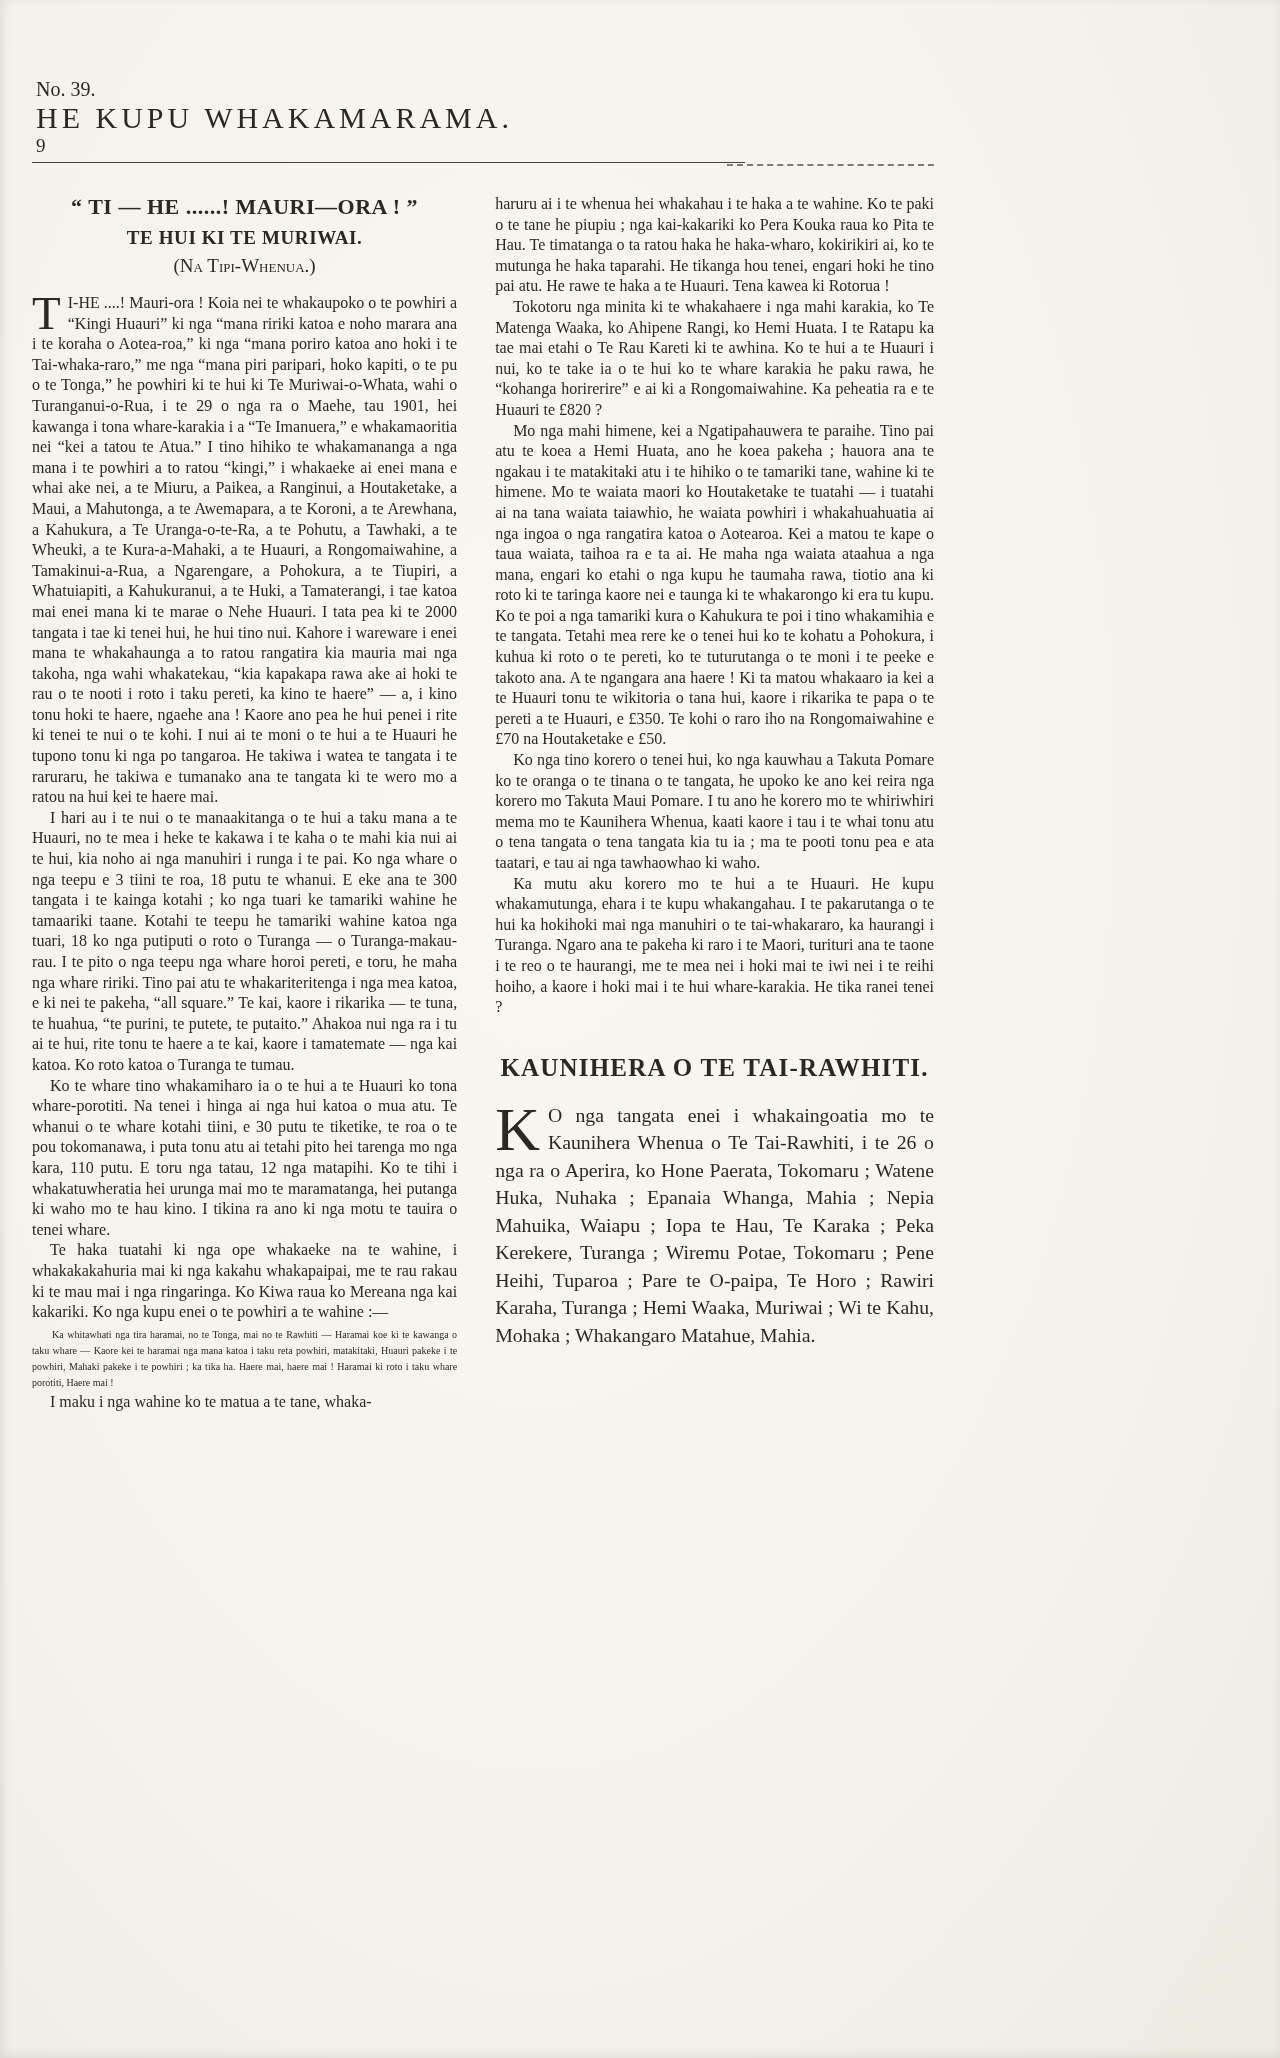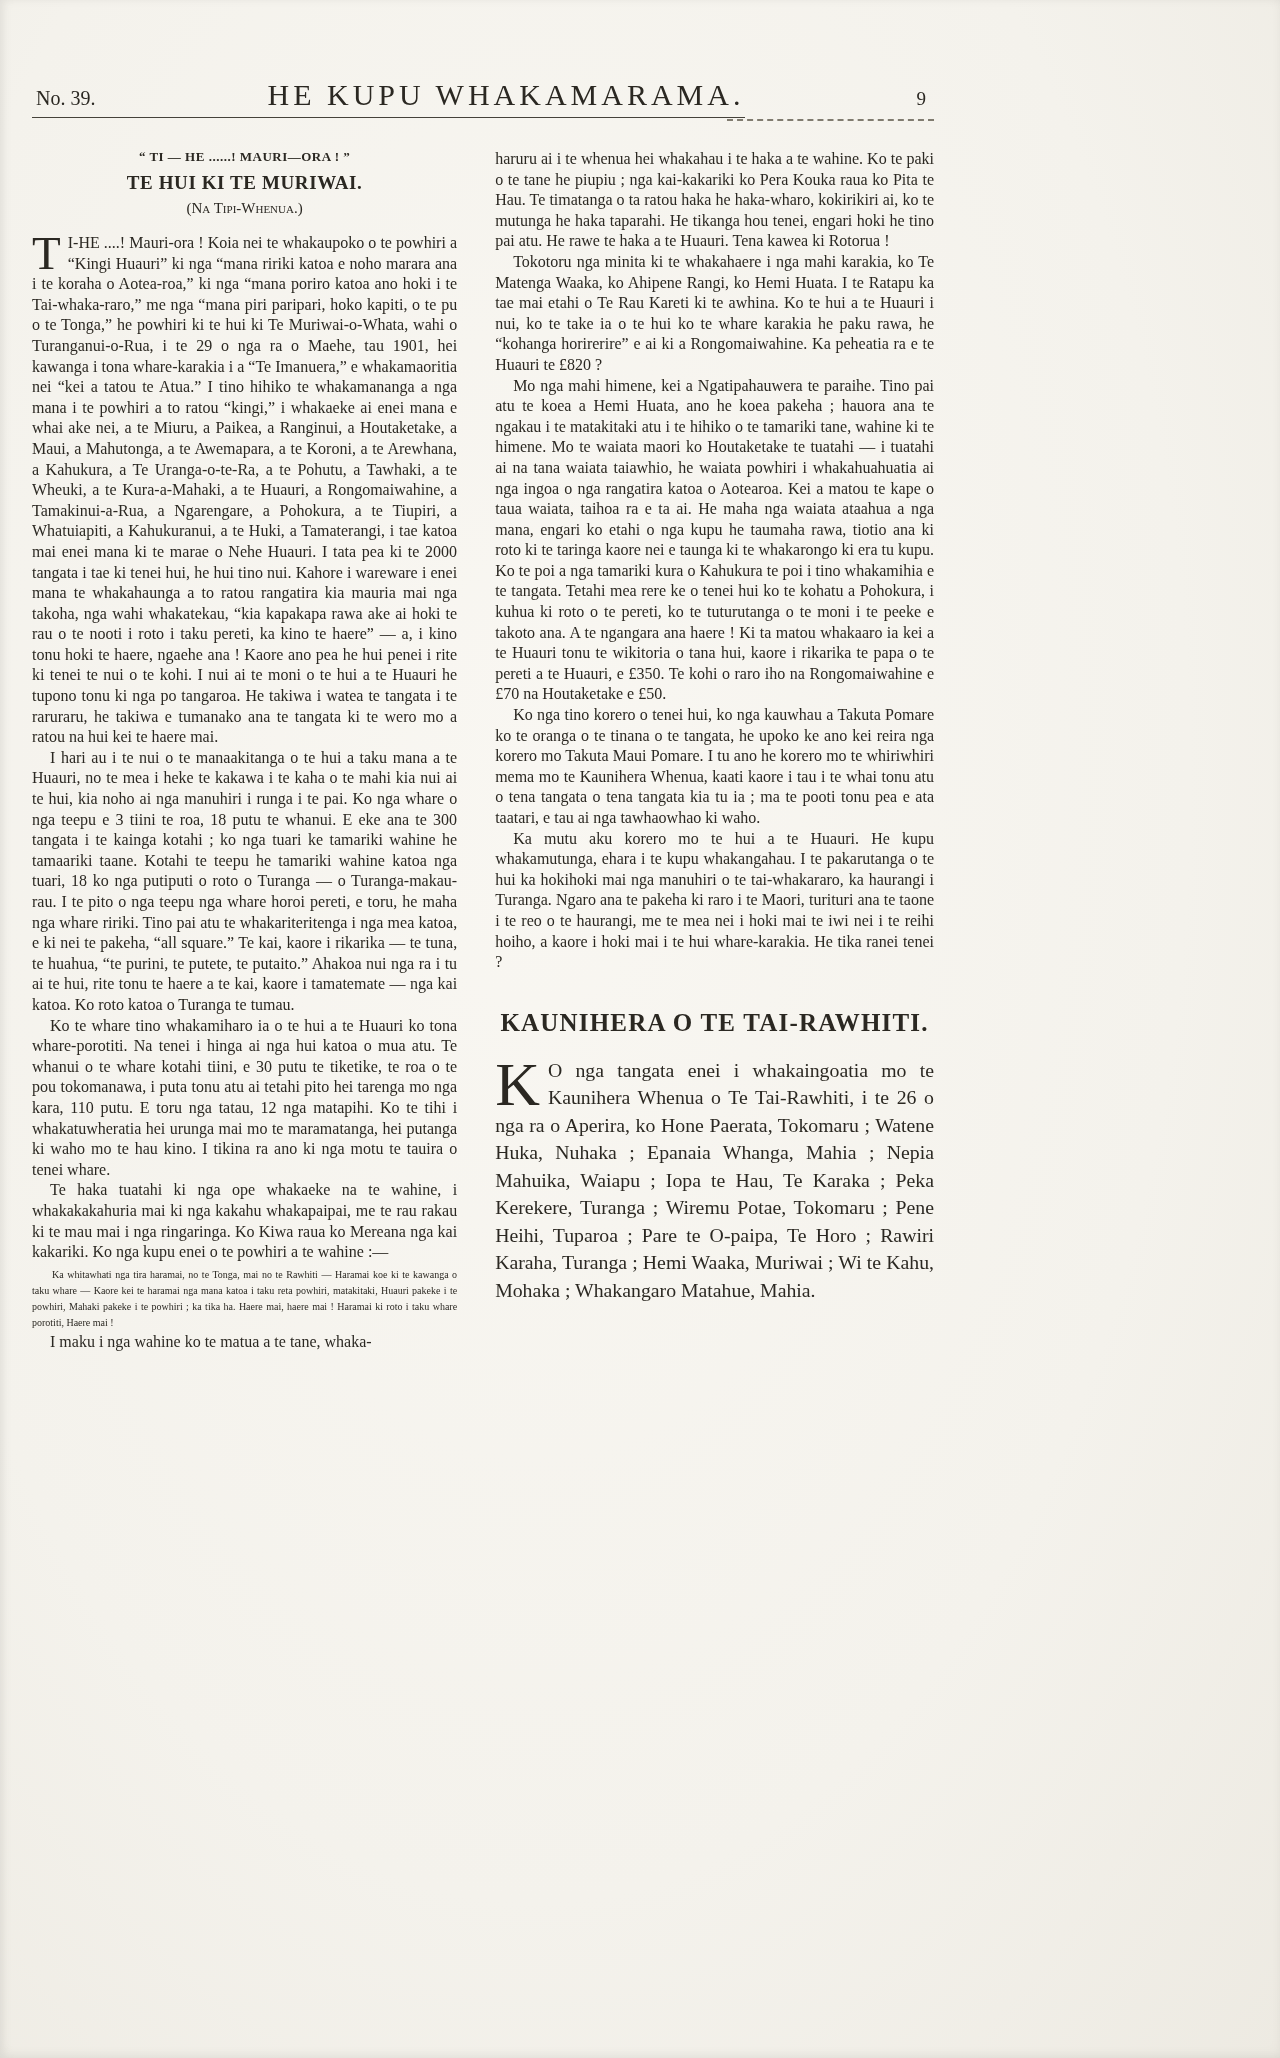--- a/index.html
+++ b/index.html
@@ -9,40 +9,40 @@
     height:2058px;
     background: radial-gradient(ellipse at 42% 38%, #f9f7f2 0%, #f4f2ec 62%, #edeae2 100%);
     font-family:"Liberation Serif","DejaVu Serif",serif;
     color:#2b2822;
     overflow:hidden;
     box-shadow: inset 4px 0 10px rgba(0,0,0,0.05), inset 0 -4px 12px rgba(0,0,0,0.04);
   }
   .print { width:902px; padding:78px 0 0 32px; }
 
   
-  .header { display:flex; justify-content:space-between; align-items:baseline; padding:0 4px; }
+  .header { display:flex; justify-content:space-between; align-items:baseline; padding:0 4px;flex-direction:column; }
   .issue { font-size:20px; }
   .masthead { font-size:30px; letter-spacing:4px; }
   .pagenum { font-size:19px; padding-right:4px; }
   .rule { position:relative; height:8px; margin-top:3px; }
   .rule::before { content:""; position:absolute; left:0; top:2px; width:79%; border-top:1.6px solid #45423a; }
   .rule::after  { content:""; position:absolute; right:0; top:4px; width:23%; border-top:2px dashed #807b6f; }
 
   
   .columns { display:flex; gap:18px; margin-top:26px; }
   .col-left  { width:433px; }
   .col-right { width:447px;margin-left:20px; }
 
   p { margin:0; text-align:justify; font-size:16px; line-height:20.6px; }
   p.indent { text-indent:18px; }
 
   .headblock { text-align:center; margin-bottom:16px; }
-  .art-title { font-weight:bold; font-size:13px; letter-spacing:0.5px; }
+  .art-title { font-weight:bold; font-size:22px; letter-spacing:0.5px; }
   .art-sub   { font-weight:bold; font-size:19px; margin-top:7px; letter-spacing:0.6px; }
-  .byline    { font-size:15px; margin-top:6px; font-variant:small-caps; }
+  .byline    { font-size:19px; margin-top:6px; font-variant:small-caps; }
 
   .dropcap {
     float:left; font-size:47px; line-height:37px;
     padding:2px 7px 0 0;
   }
   .big-drop { font-size:62px; line-height:48px; padding:3px 8px 0 0; }
 
   .fine { font-size:10px; line-height:16.2px; text-indent:20px; margin-top:4px; }
 
   .section-heading {

